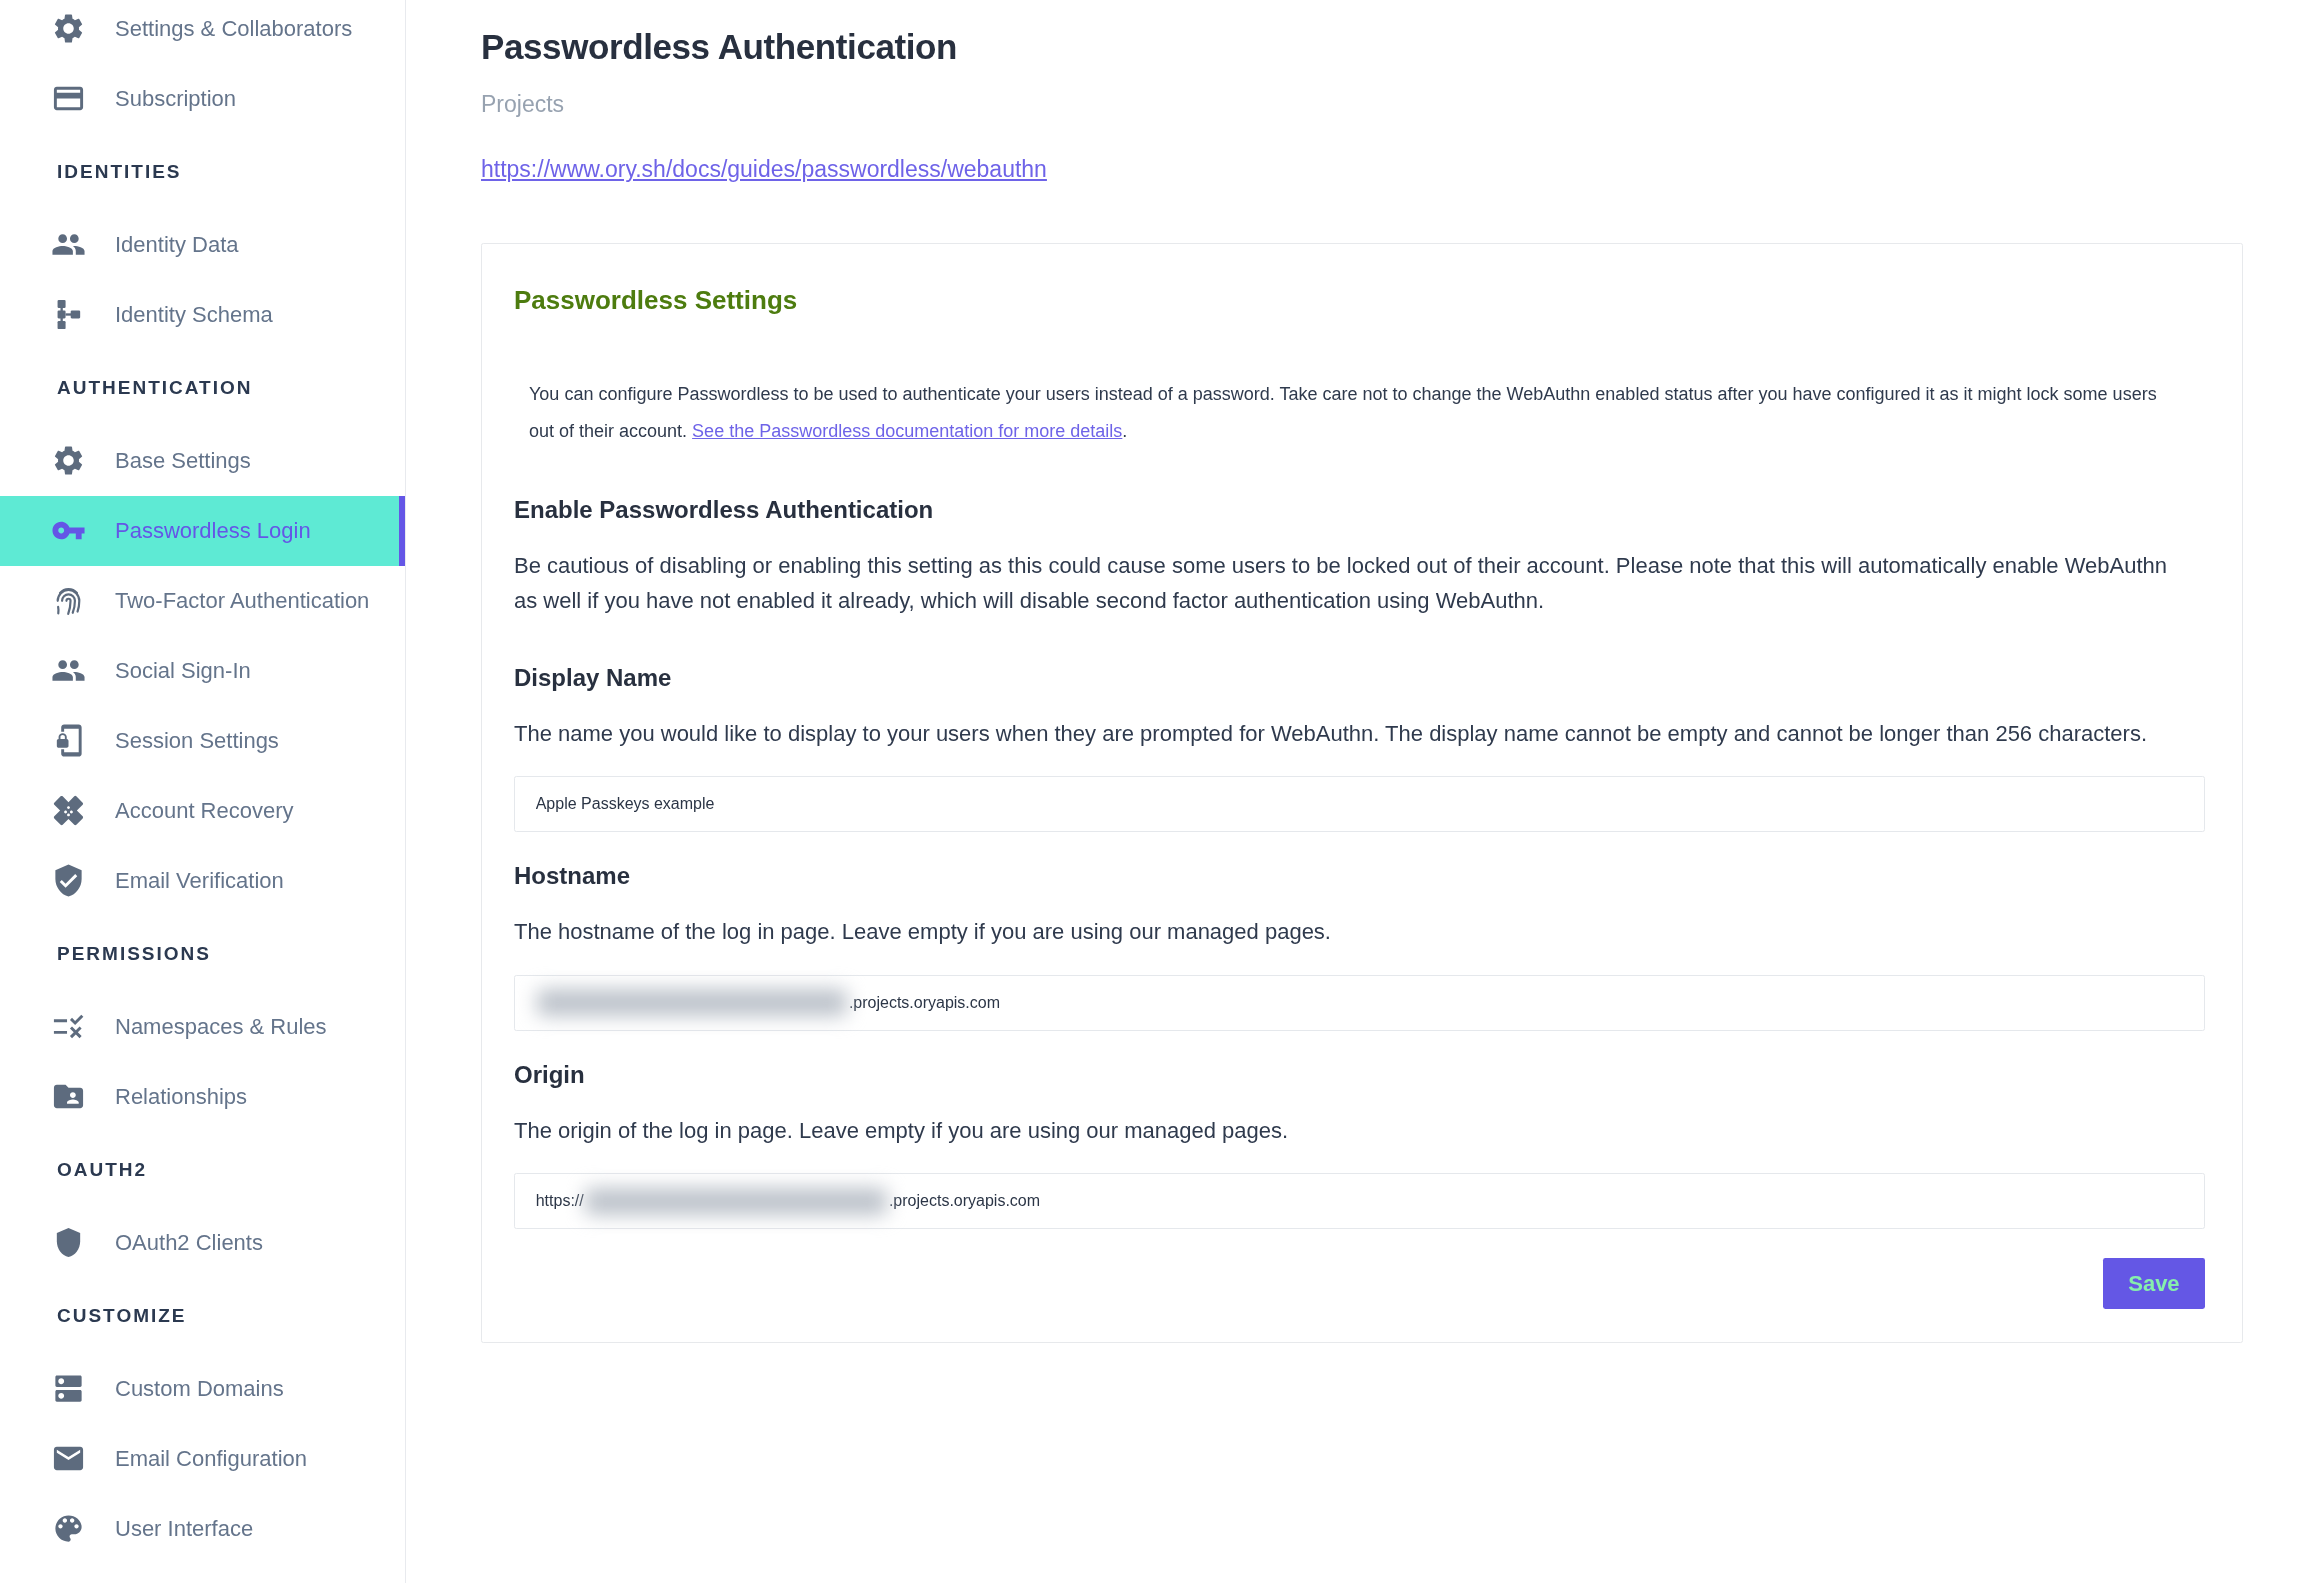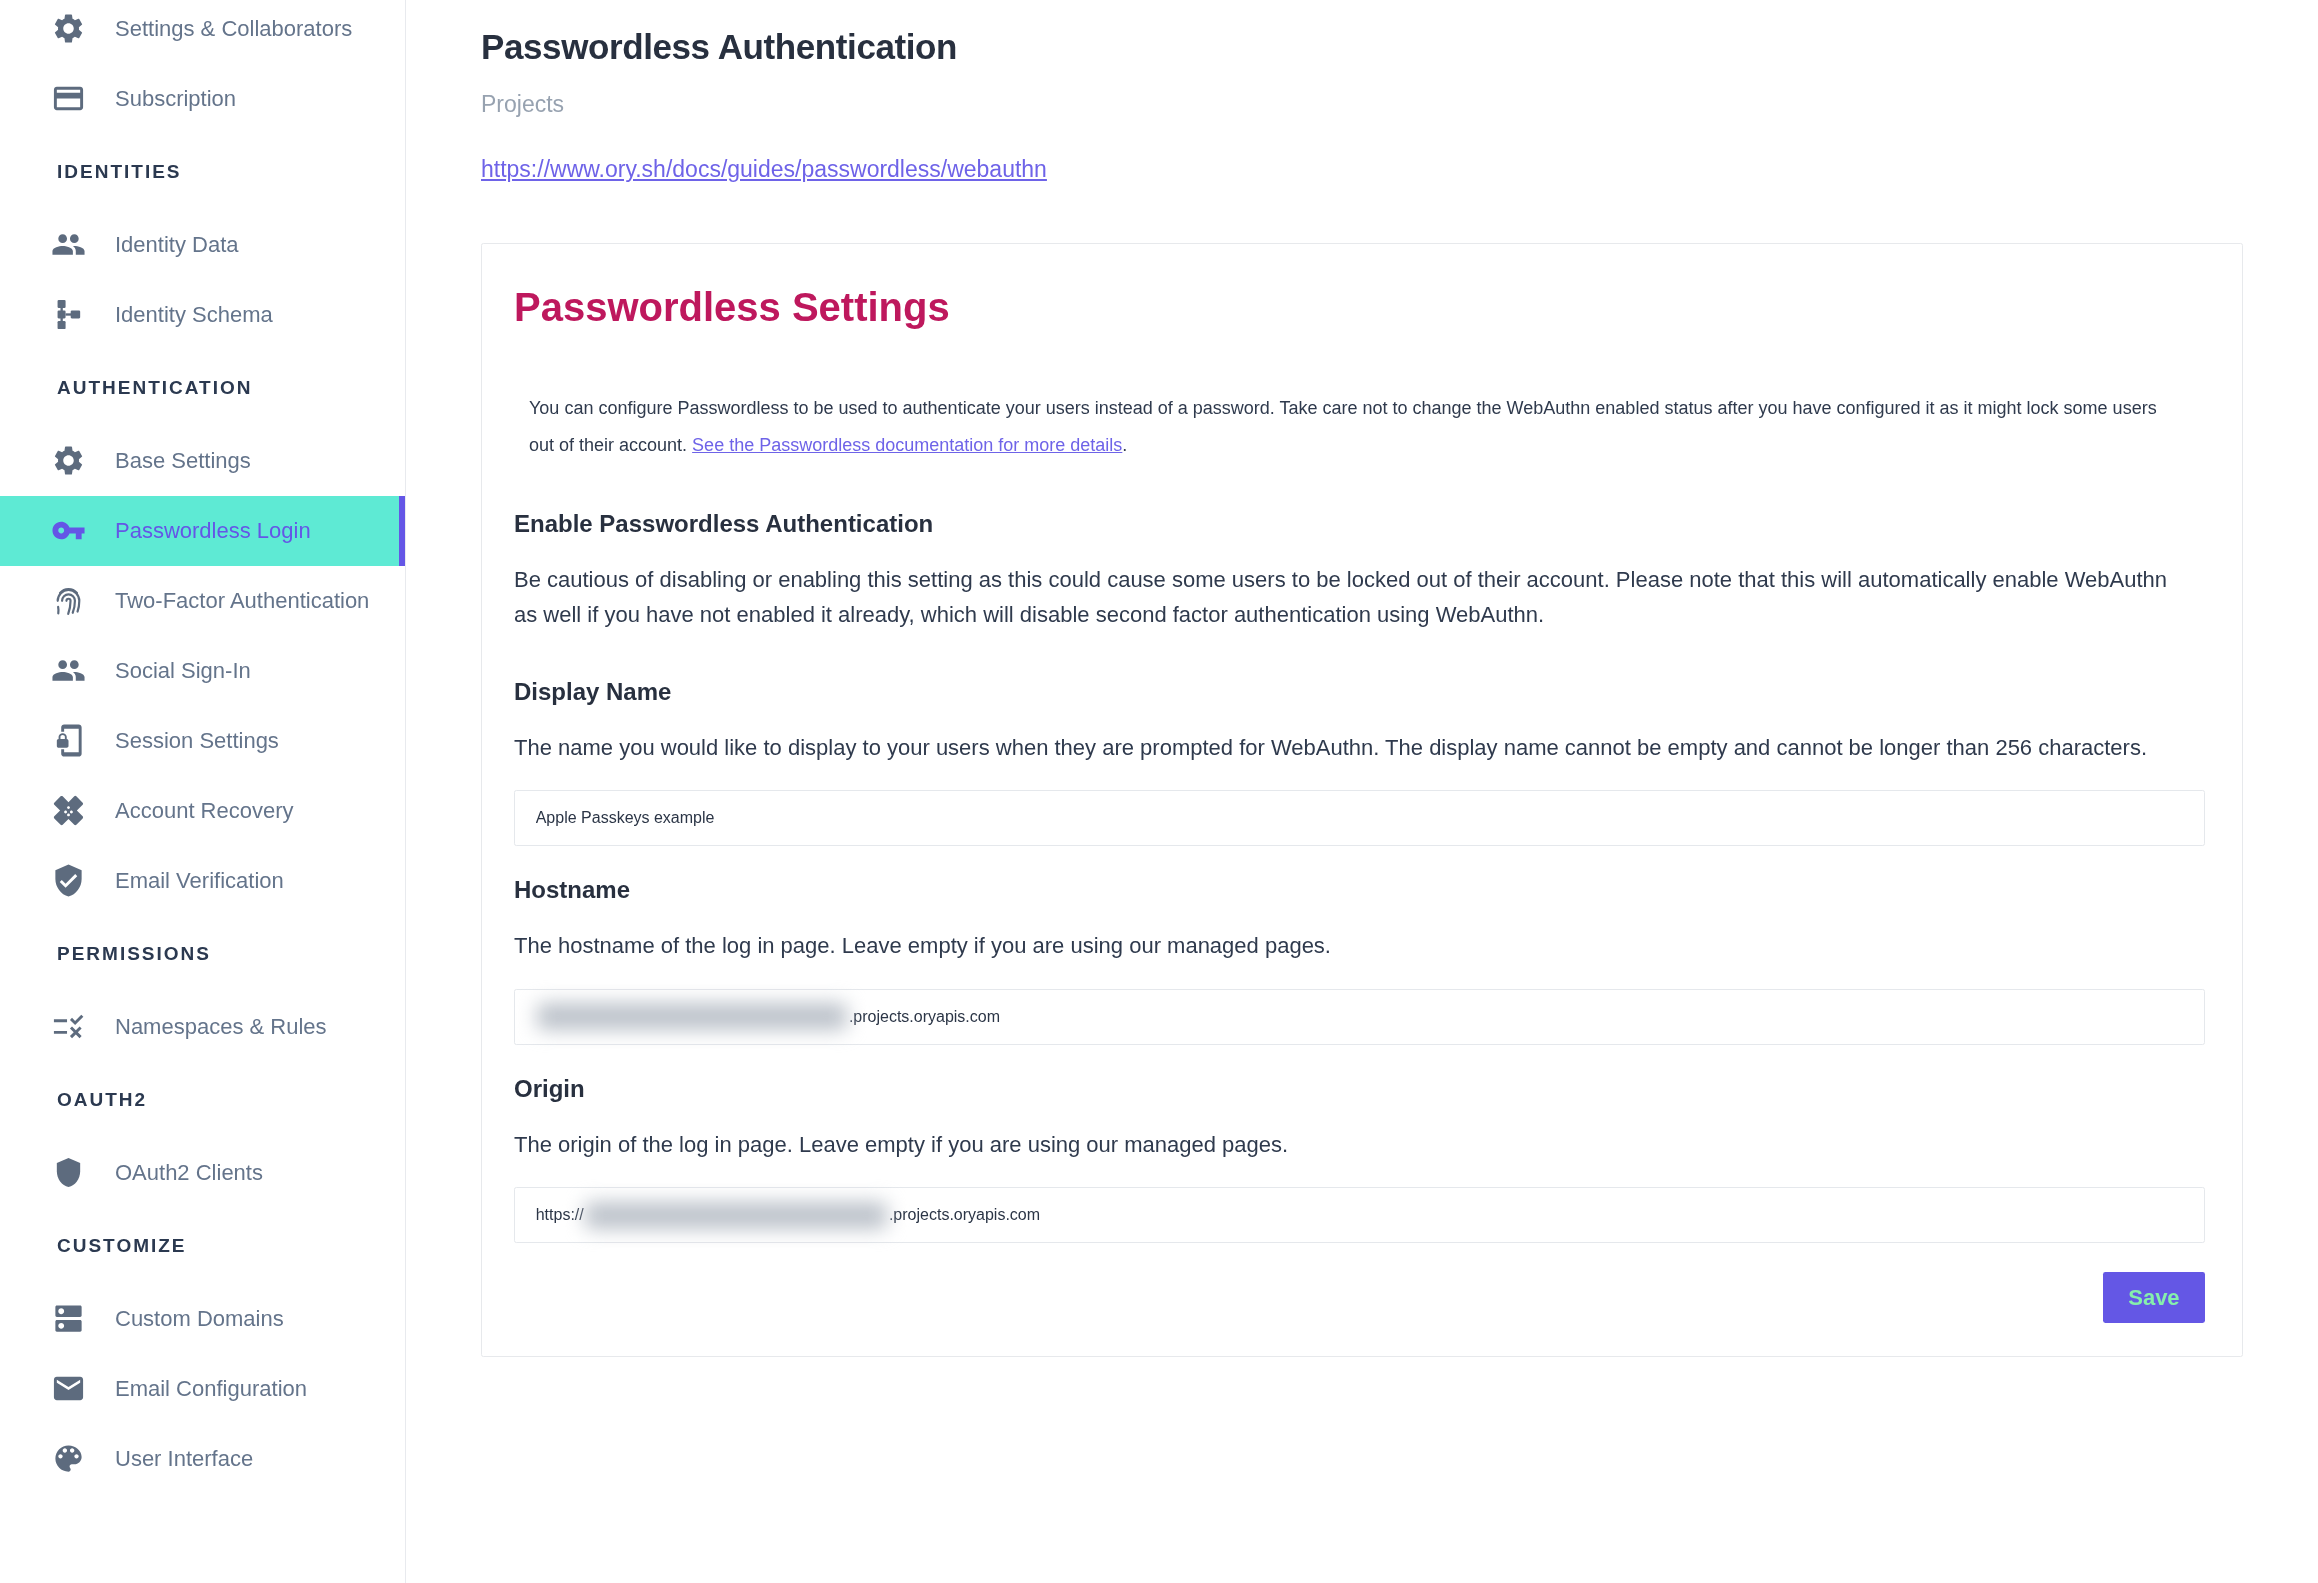--- a/index.html
+++ b/index.html
@@ -48,21 +48,21 @@
     display: inline-block; margin-top: 38px;
     font-size: 23px; color: #6e63e8; text-decoration: underline;
   }
 
   .card {
     margin-top: 60px;
     border: 1.6px solid #e7e9ec; border-radius: 2.4px;
     background: #ffffff;
     padding: 41px 37px 33px 32px;
   }
-  h2.card-title { font-size: 40px; font-weight: 700; color: #be185d; }
+  h2.card-title { font-size: 26px; font-weight: 700; color: #4d7c0f; }
   .intro {
     margin: 60px 0 0 15px;
     font-size: 18px; line-height: 37px; color: #2f3a4d;
     max-width: 1638px;
   }
   .intro a { color: #6e63e8; text-decoration: underline; }
 
   .group { margin-top: 45px; }
   .group.after-input { margin-top: 29px; }
   .group .label { font-size: 24px; font-weight: 700; color: #28303f; line-height: 29px; }
@@ -264,20 +264,28 @@
 
       <div class="sec-header">PERMISSIONS</div>
       <div class="item">
         <span class="ic">
             <svg viewBox="0 0 24 24">
               <use href="#i-rule"></use>
             </svg>
           </span>
         <span>Namespaces &amp; Rules</span>
       </div>
+      <div class="item">
+        <span class="ic">
+            <svg viewBox="0 0 24 24">
+              <use href="#i-foldershared"></use>
+            </svg>
+          </span>
+        <span>Relationships</span>
+      </div>
 
       <div class="sec-header">OAUTH2</div>
       <div class="item">
         <span class="ic">
             <svg viewBox="0 0 24 24">
               <use href="#i-shield"></use>
             </svg>
           </span>
         <span>OAuth2 Clients</span>
       </div>

